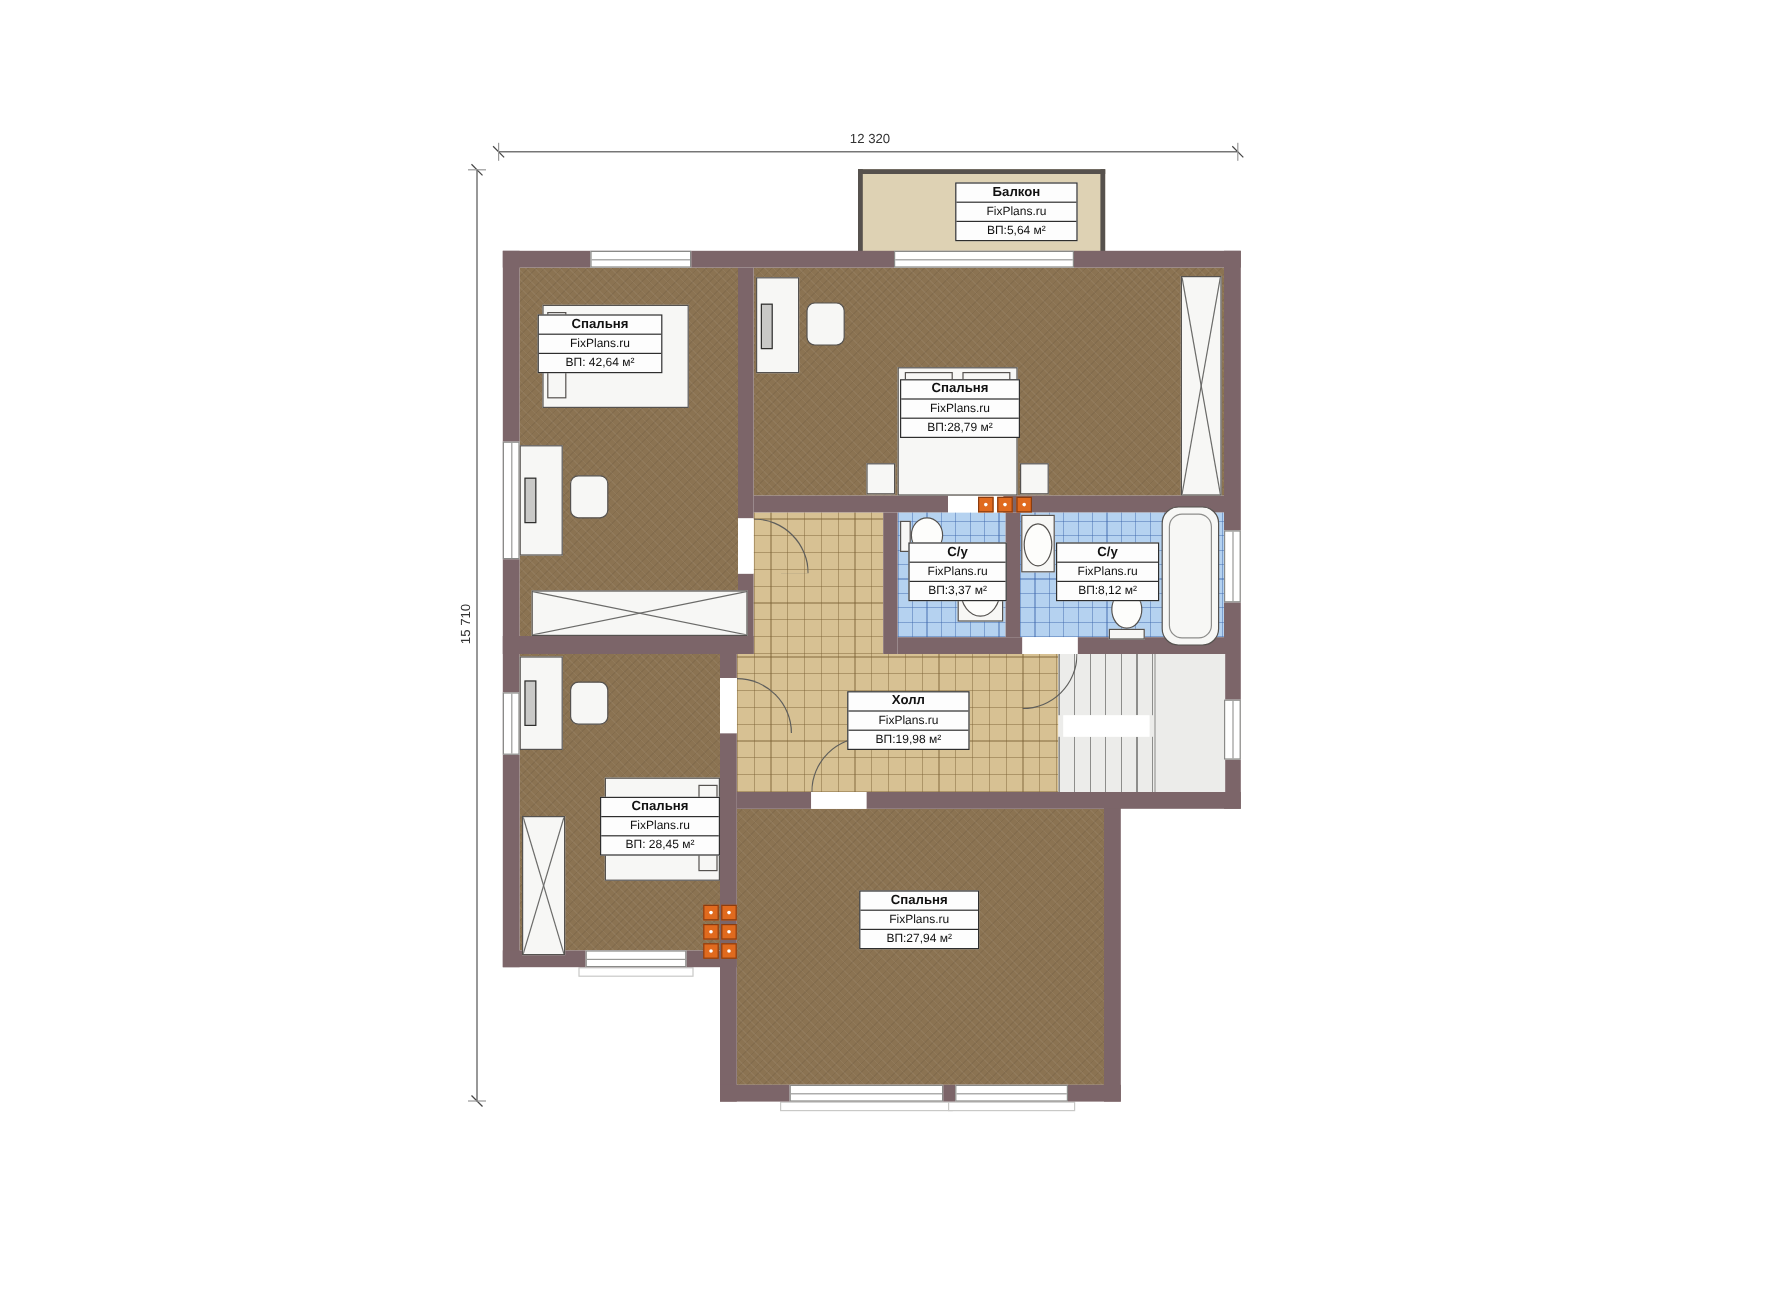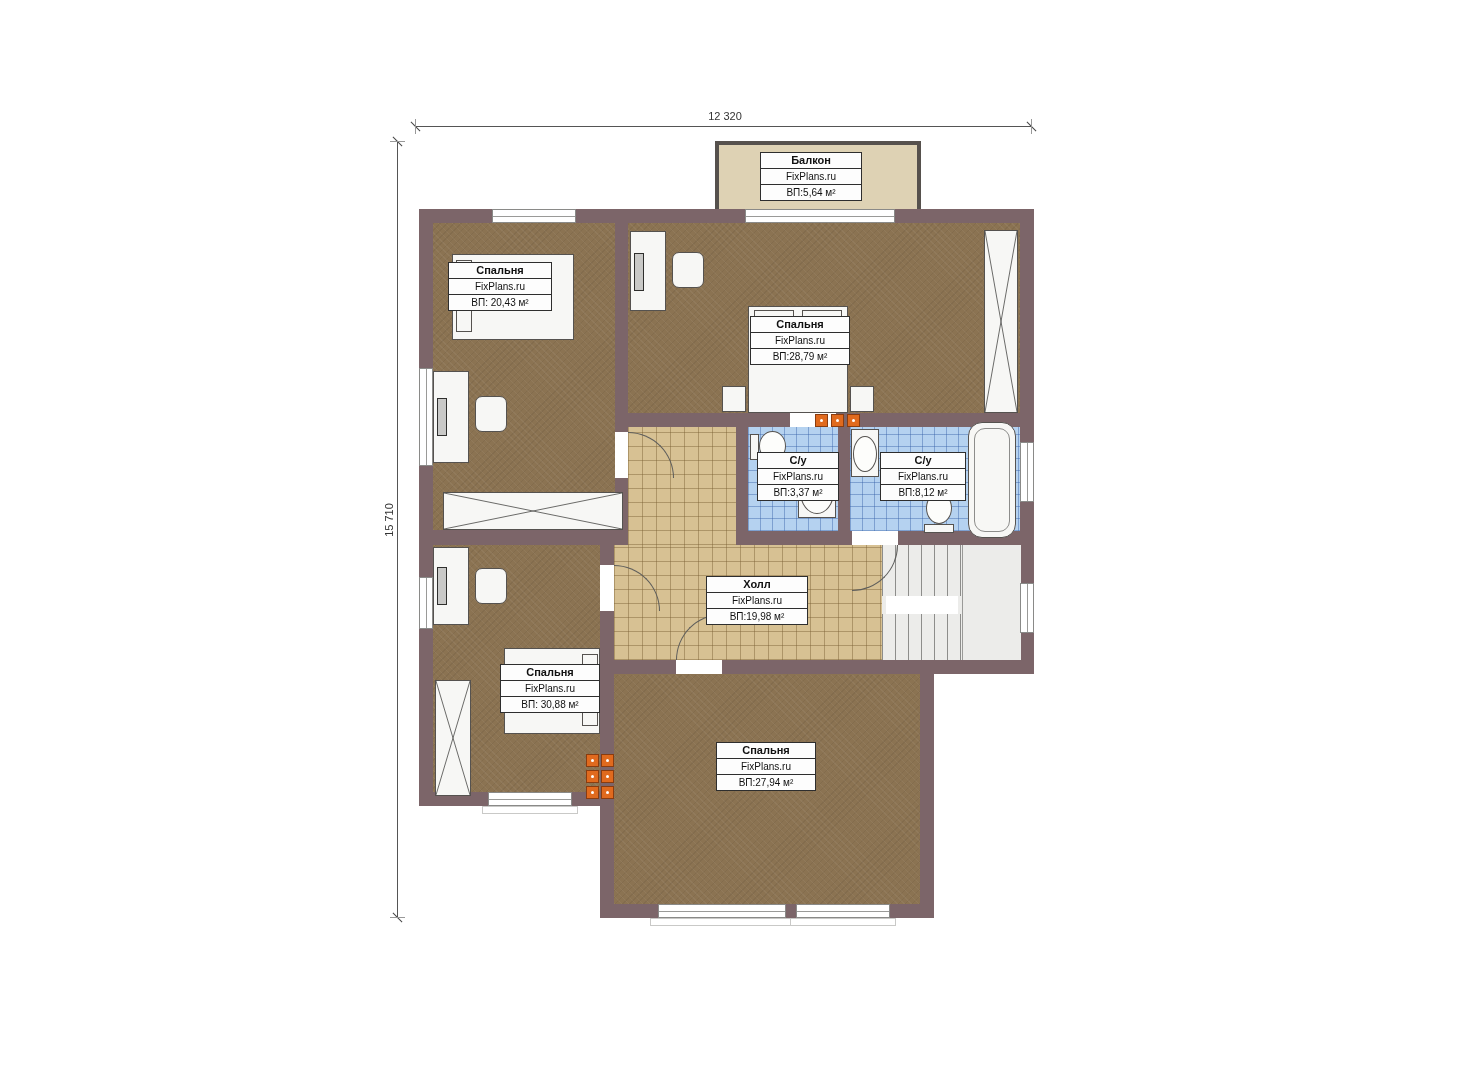--- a/index.html
+++ b/index.html
@@ -197,30 +197,30 @@
         <line x1="0" y1="100" x2="100" y2="0"></line>
       </svg>
   </div>
   <div class="rad" style="left:586px;top:754px;"></div>
   <div class="rad" style="left:601px;top:754px;"></div>
   <div class="rad" style="left:586px;top:770px;"></div>
   <div class="rad" style="left:601px;top:770px;"></div>
   <div class="rad" style="left:586px;top:786px;"></div>
   <div class="rad" style="left:601px;top:786px;"></div>
 
-  <div class="rlabel" style="left:760px;top:152px;width:100px;">
+  <div class="rlabel" style="left:796px;top:152px;width:100px;">
     <div class="rname">Балкон</div>
     <div class="rrow">FixPlans.ru</div>
     <div class="rrow">ВП:5,64 м²</div>
   </div>
 
   <div class="rlabel" style="left:448px;top:262px;width:102px;">
     <div class="rname">Спальня</div>
     <div class="rrow">FixPlans.ru</div>
-    <div class="rrow">ВП: 20,43 м²</div>
+    <div class="rrow">ВП: 42,64 м²</div>
   </div>
 
   <div class="rlabel" style="left:750px;top:316px;width:98px;">
     <div class="rname">Спальня</div>
     <div class="rrow">FixPlans.ru</div>
     <div class="rrow">ВП:28,79 м²</div>
   </div>
 
   <div class="rlabel" style="left:757px;top:452px;width:80px;">
     <div class="rname">С/у</div>
@@ -236,21 +236,21 @@
 
   <div class="rlabel" style="left:706px;top:576px;width:100px;">
     <div class="rname">Холл</div>
     <div class="rrow">FixPlans.ru</div>
     <div class="rrow">ВП:19,98 м²</div>
   </div>
 
   <div class="rlabel" style="left:500px;top:664px;width:98px;">
     <div class="rname">Спальня</div>
     <div class="rrow">FixPlans.ru</div>
-    <div class="rrow">ВП: 30,88 м²</div>
+    <div class="rrow">ВП: 28,45 м²</div>
   </div>
 
   <div class="rlabel" style="left:716px;top:742px;width:98px;">
     <div class="rname">Спальня</div>
     <div class="rrow">FixPlans.ru</div>
     <div class="rrow">ВП:27,94 м²</div>
   </div>
 
 </div>
 

